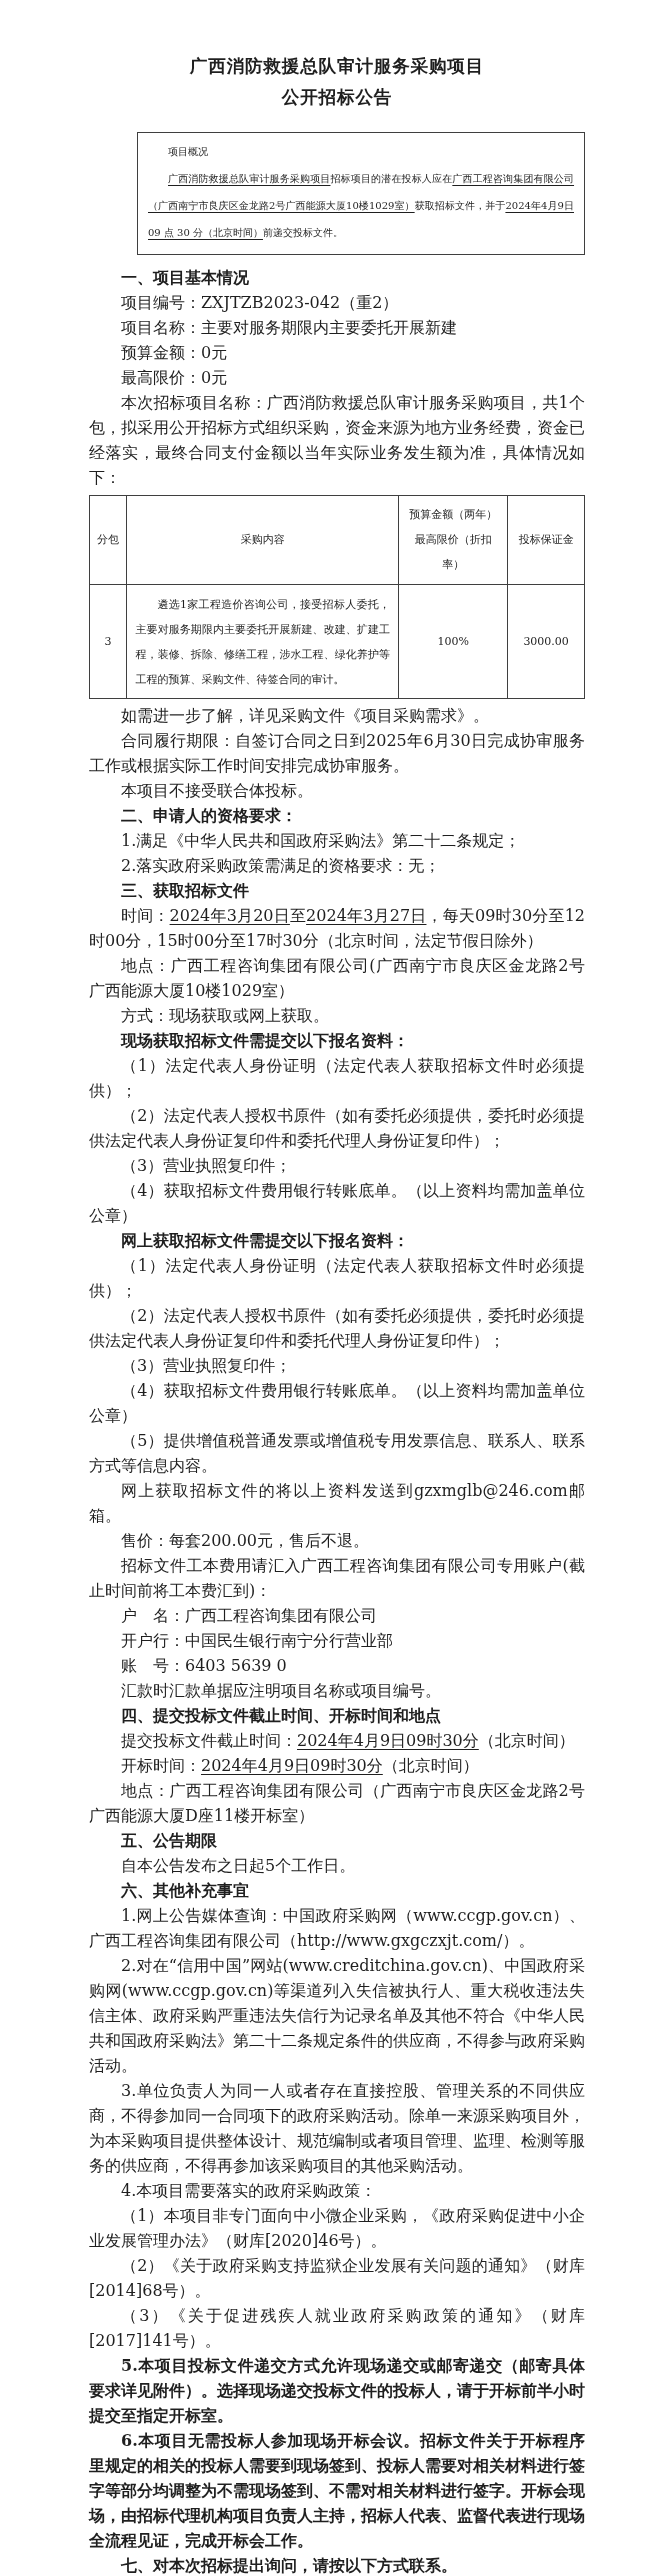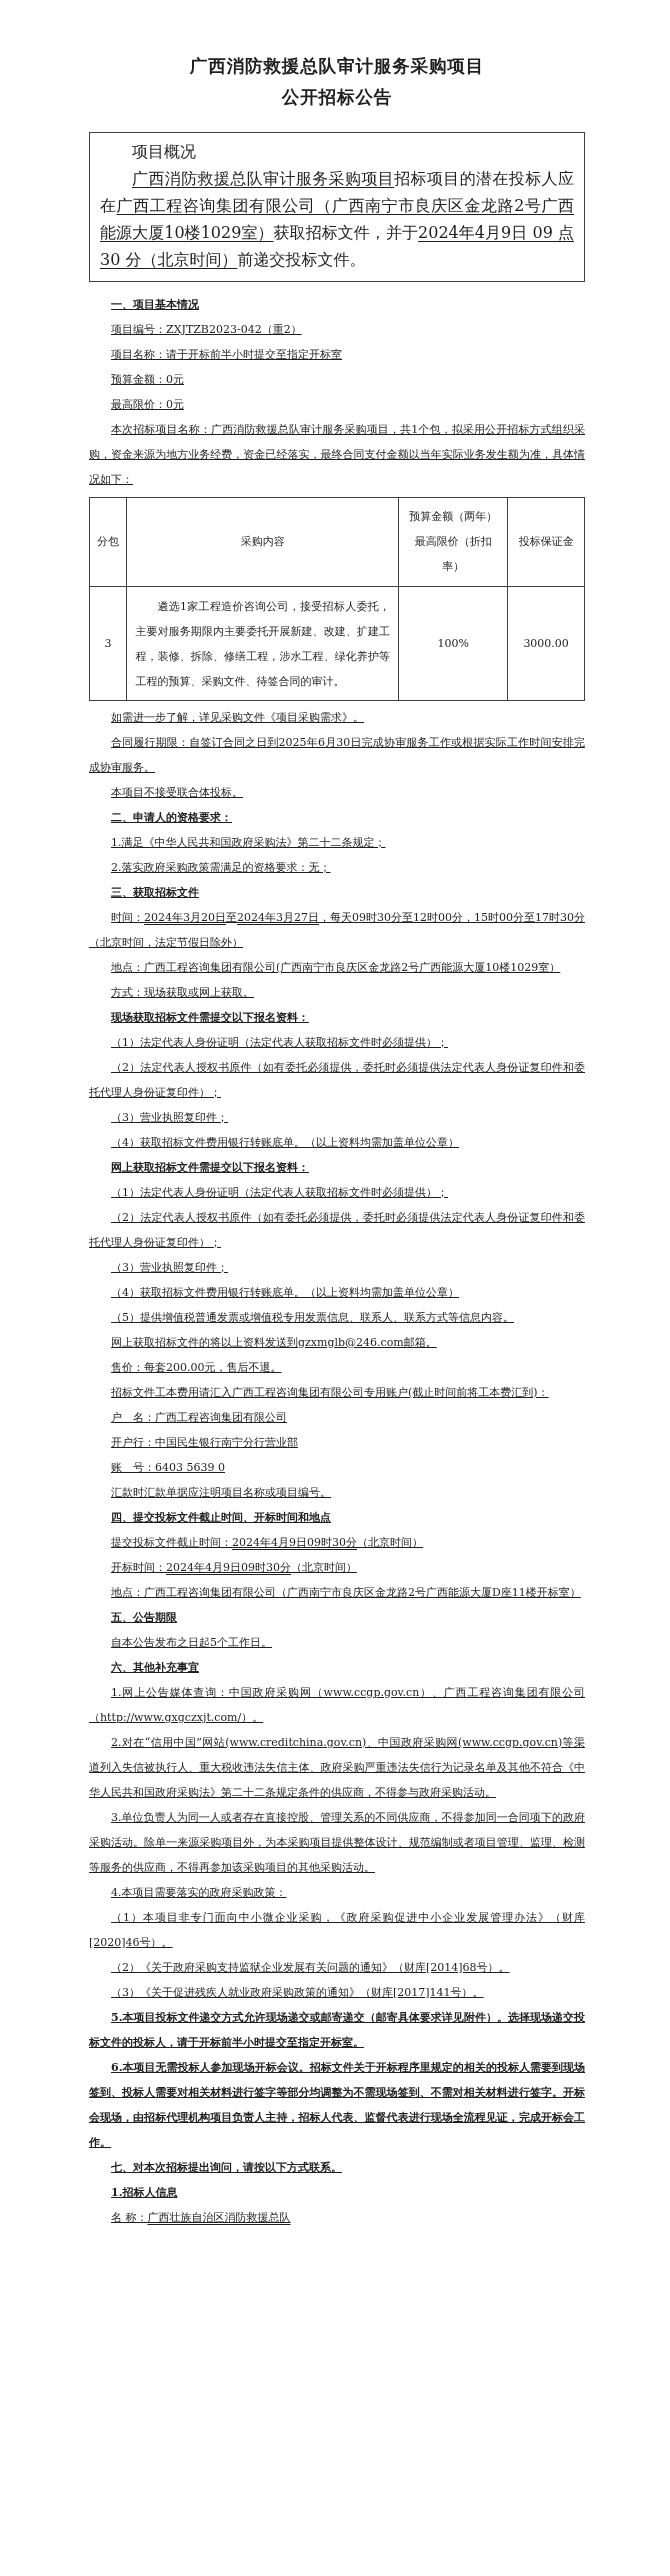--- a/index.html
+++ b/index.html
@@ -5,26 +5,26 @@
   html, body { margin:0; padding:0; }
   body {
     width:670px; height:2576px; overflow:hidden;
     background:#ffffff; color:#1f1f1f;
     font-family:"DejaVu Serif","Liberation Serif",serif;
   }
   .page { padding:50px 85px 0 89px; }
   .title { text-align:center; font-weight:bold; font-size:17.6px; line-height:31px; letter-spacing:0.8px; }
   .summary-box {
     border:1.7px solid #3f3f3f; margin-top:20px;
-    padding:5px 10px 8.4px 10px; font-size:16px; line-height:27px;
+    padding:5px 10px 8.4px 10px; font-size:10px; line-height:27px;margin-left:48px;
   }
   .summary-box .box-label { text-indent:2em; }
   .summary-box p { margin:0; text-indent:2em; text-align:justify; }
   .content { margin-top:10px; }
-  .content p { margin:0; font-size:11px; line-height:25px; text-indent:2em; text-align:justify;text-decoration:underline; }
+  .content p { margin:0; font-size:16px; line-height:25px; text-indent:2em; text-align:justify; }
   .content p.heading { font-weight:bold; }
   .content p.bold { font-weight:bold; }
   .u { text-decoration:underline; text-underline-offset:2.5px; }
   table.proc {
     width:100%; border-collapse:collapse; table-layout:fixed; margin:4.2px 0 3.4px 0;
   }
   table.proc th, table.proc td {
     border:1.3px solid #3f3f3f; font-weight:normal; font-size:11px; line-height:25px;
     padding:6.7px 6.7px; text-align:center; vertical-align:middle; white-space:pre-line;
     overflow:hidden;
@@ -41,21 +41,21 @@
   </div>
 
   <div id="doc-blocks">
       <div class="summary-box">
         <div class="box-label">项目概况</div>
         <p><span class="u">广西消防救援总队审计服务采购项目</span><span>招标项目的潜在投标人应在</span><span class="u">广西工程咨询集团有限公司（广西南宁市良庆区金龙路2号广西能源大厦10楼1029室）</span><span>获取招标文件，并于</span><span class="u">2024年4月9日 09 点 30 分（北京时间）</span><span>前递交投标文件。</span></p>
       </div>
       <div class="content" id="doc-content">
         <p class="heading">一、项目基本情况</p>
         <p><span>项目编号：ZXJTZB2023-042（重2）</span></p>
-        <p><span>项目名称：请于开标前半小时提交至指定开标室</span></p>
+        <p><span>项目名称：主要对服务期限内主要委托开展新建</span></p>
         <p><span>预算金额：0元</span></p>
         <p><span>最高限价：0元</span></p>
         <p><span>本次招标项目名称：广西消防救援总队审计服务采购项目，共1个包，拟采用公开招标方式组织采购，资金来源为地方业务经费，资金已经落实，最终合同支付金额以当年实际业务发生额为准，具体情况如下：</span></p>
         <table class="proc">
           <colgroup>
             <col style="width: 7.5%;">
             <col style="width: 55%;">
             <col style="width: 22%;">
             <col style="width: 15.5%;">
           </colgroup>

